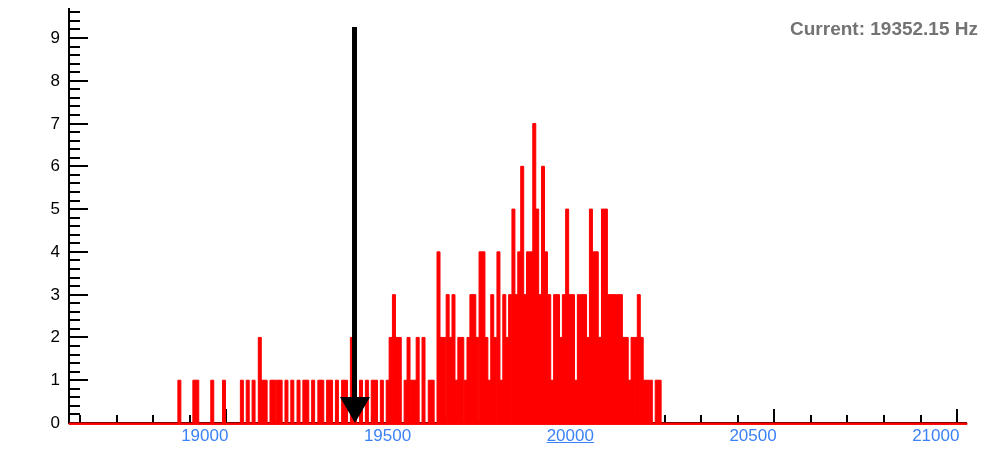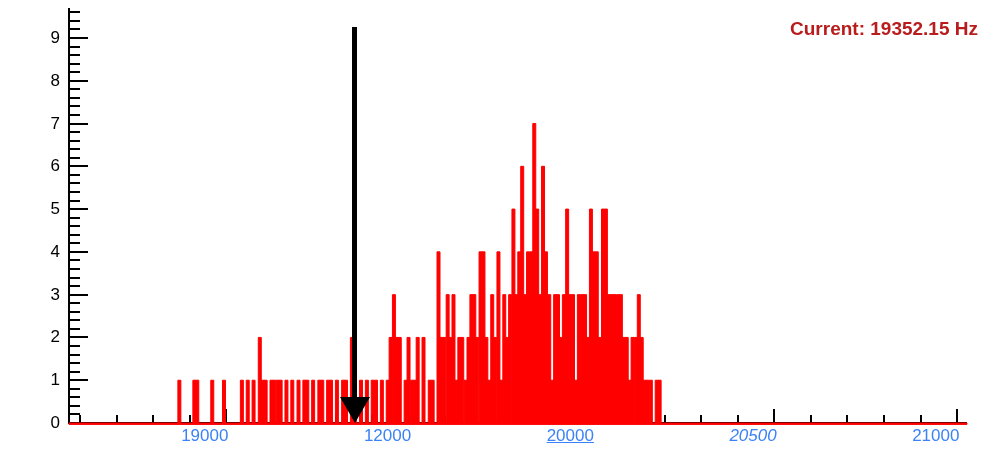--- a/index.html
+++ b/index.html
@@ -1,21 +1,21 @@
 <!DOCTYPE html>
 <html><head>
 <meta charset="utf-8">
 <style>
   html,body{margin:0;padding:0;background:#ffffff;}
   body{width:996px;height:472px;overflow:hidden;font-family:"Liberation Sans",sans-serif;}
   #canvas{position:relative;width:996px;height:472px;background:#ffffff;}
 
   #plot-title{
     position:absolute; right:18px; top:18px;
-    font-size:19px; font-weight:bold; color:#b91c1c;
+    font-size:19px; font-weight:bold; color:#737373;
     letter-spacing:0px; white-space:nowrap;
   }
 
   #frame{position:absolute; left:0; top:0; width:996px; height:472px;}
 
   .axis-line{position:absolute;background:#000000;}
   #y-axis-line{left:68px; top:8px; width:2px; height:416px;}
   #x-axis-line{left:68px; top:422px; width:899px; height:2px;}
 
   .ytick{position:absolute; background:#000000; height:2px; left:70px;}
@@ -112,25 +112,25 @@
         <div class="ytick minor" style="top: 19.8351px;"></div>
         <div class="ytick minor" style="top: 11.2784px;"></div>
         <div class="ytick minor" style="top: 28.3918px;"></div>
         <div class="ytick minor" style="top: 19.8351px;"></div>
         <div class="ytick minor" style="top: 11.2784px;"></div>
       </div>
     <div id="x-ticks">
         <div class="xtick major" style="left: 225.159px;"></div>
         <div class="xlabel" style="left: 181.159px;">19000</div>
         <div class="xtick major" style="left: 407.902px;"></div>
-        <div class="xlabel" style="left: 363.902px;">12000</div>
+        <div class="xlabel" style="left: 363.902px;">19500</div>
         <div class="xtick major" style="left: 590.646px;"></div>
         <div class="xlabel" style="left: 546.646px; text-decoration: underline;">20000</div>
         <div class="xtick major" style="left: 773.389px;"></div>
-        <div class="xlabel" style="left: 729.389px; font-style: italic;">20500</div>
+        <div class="xlabel" style="left: 729.389px;">20500</div>
         <div class="xtick major" style="left: 956.132px;"></div>
         <div class="xlabel" style="left: 912.132px;">21000</div>
         <div class="xtick minor" style="left: 78.9646px;"></div>
         <div class="xtick minor" style="left: 115.513px;"></div>
         <div class="xtick minor" style="left: 152.062px;"></div>
         <div class="xtick minor" style="left: 188.611px;"></div>
         <div class="xtick minor" style="left: 261.708px;"></div>
         <div class="xtick minor" style="left: 298.256px;"></div>
         <div class="xtick minor" style="left: 334.805px;"></div>
         <div class="xtick minor" style="left: 371.354px;"></div>

